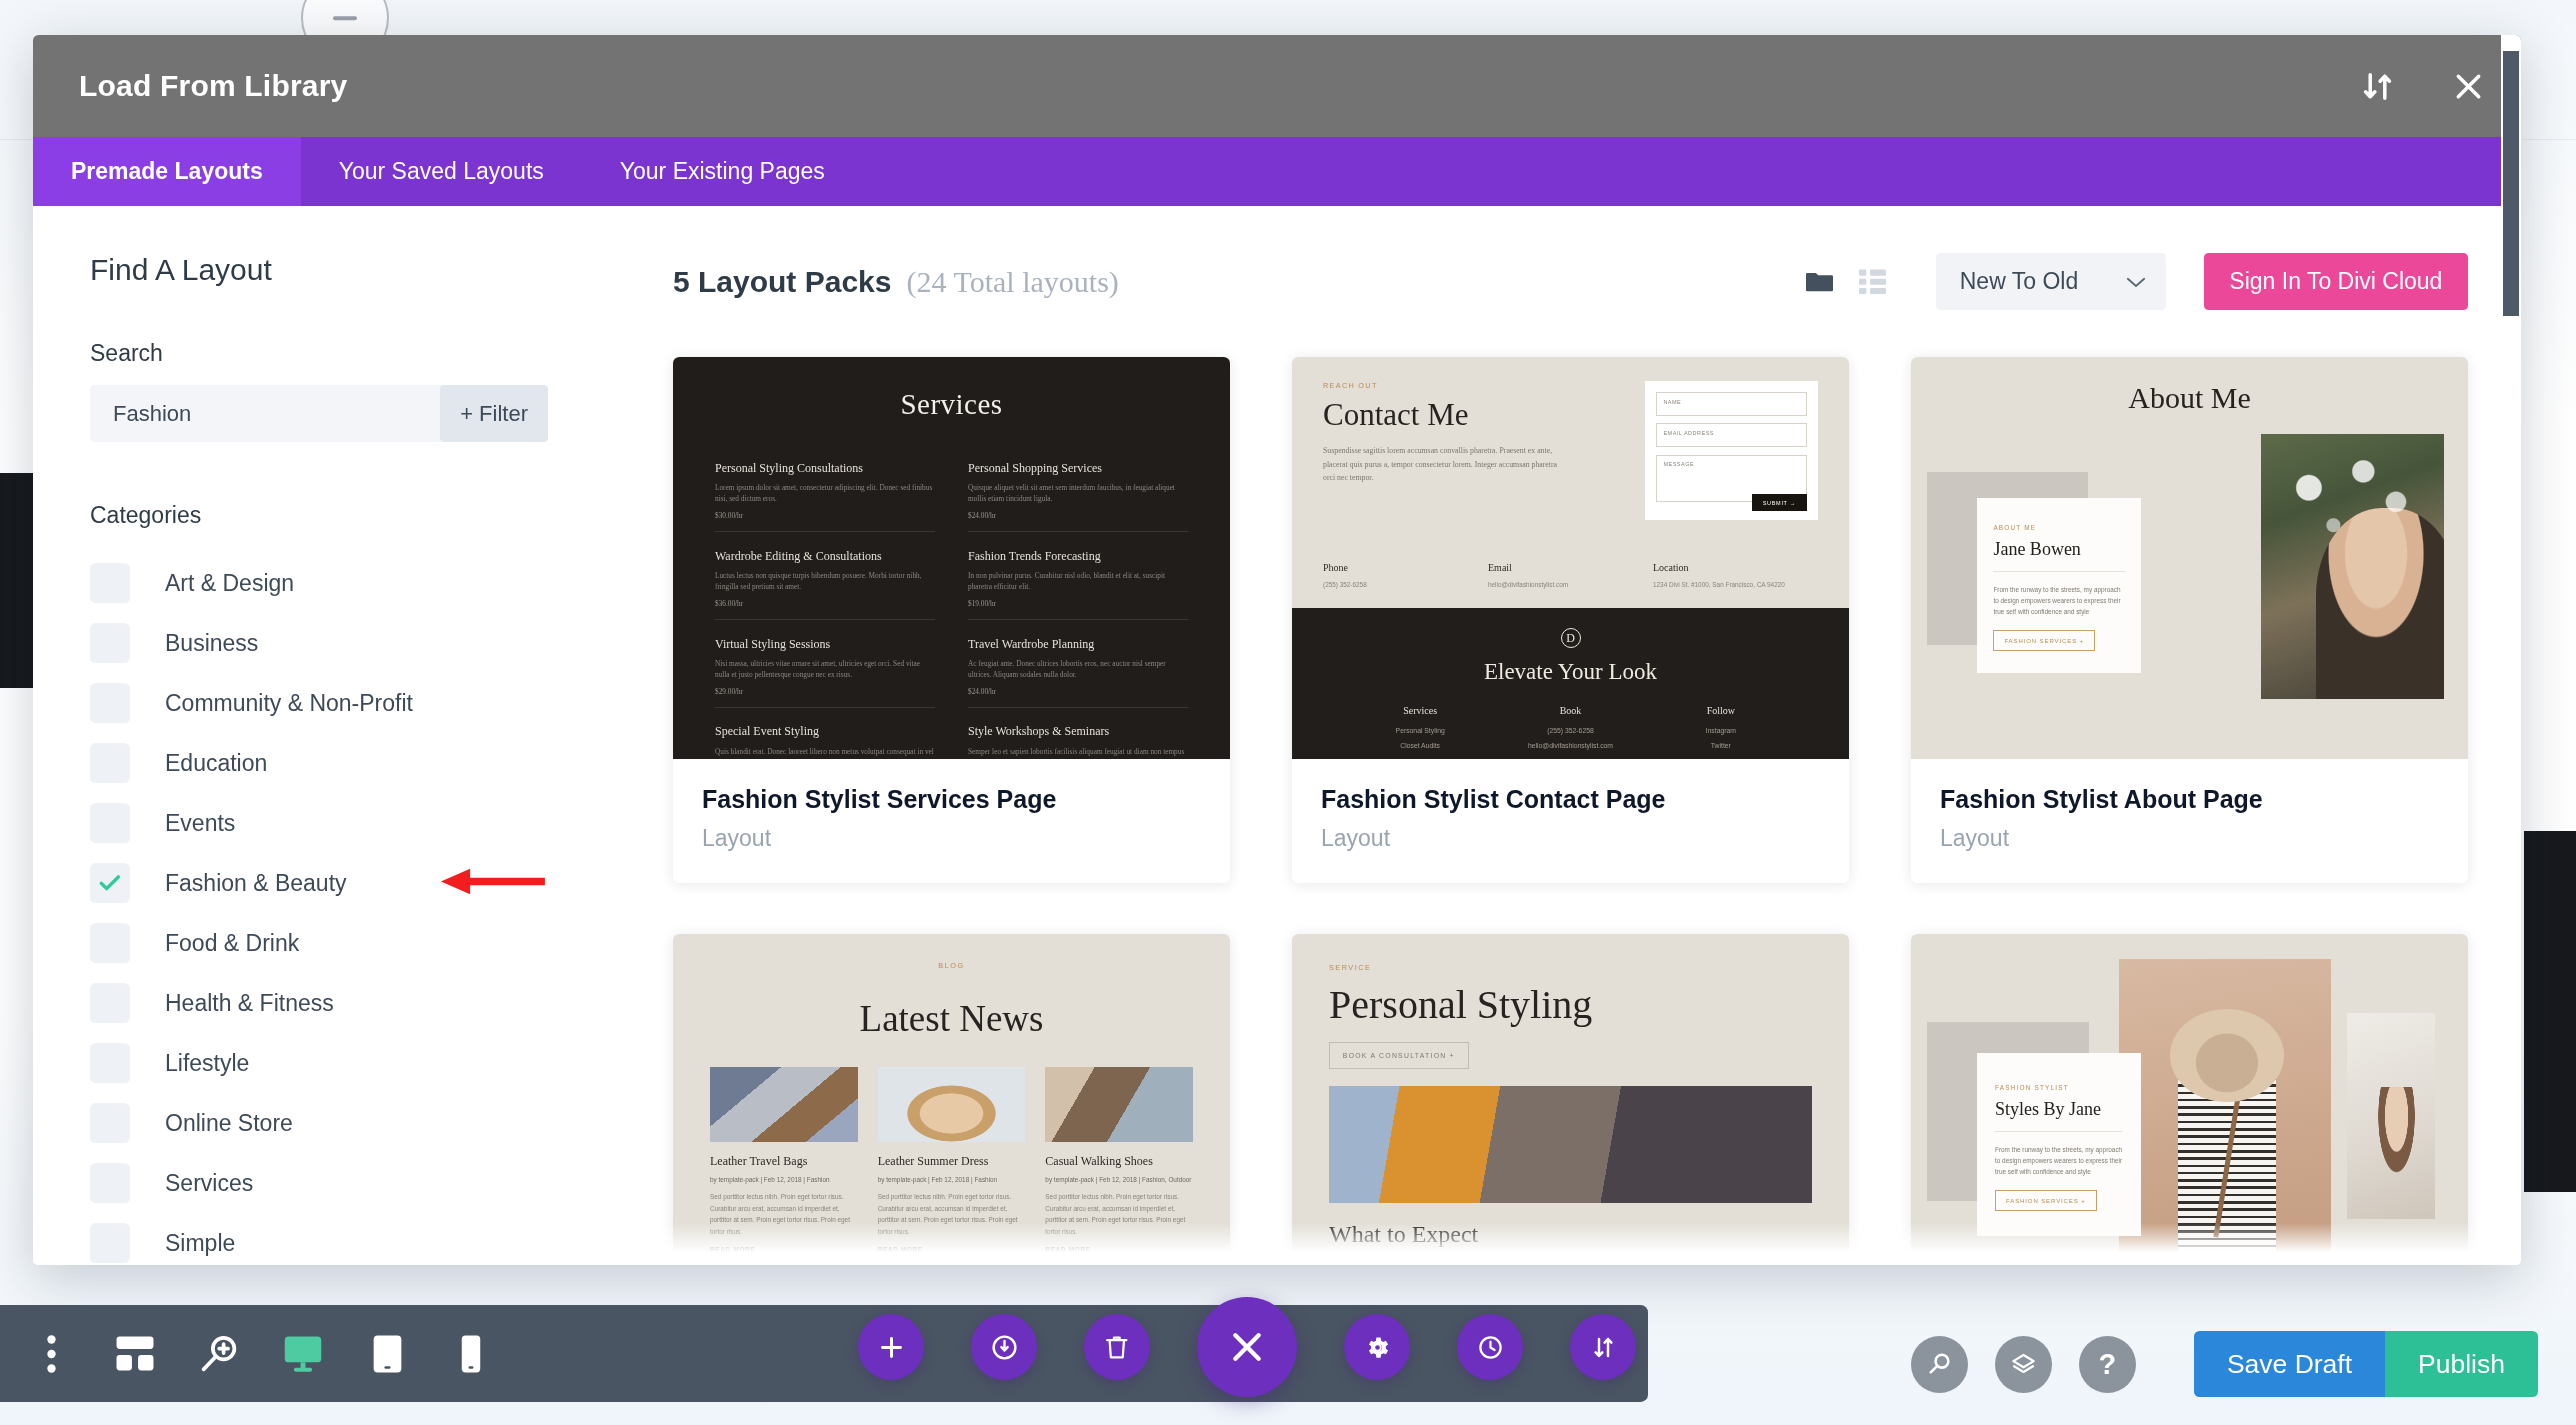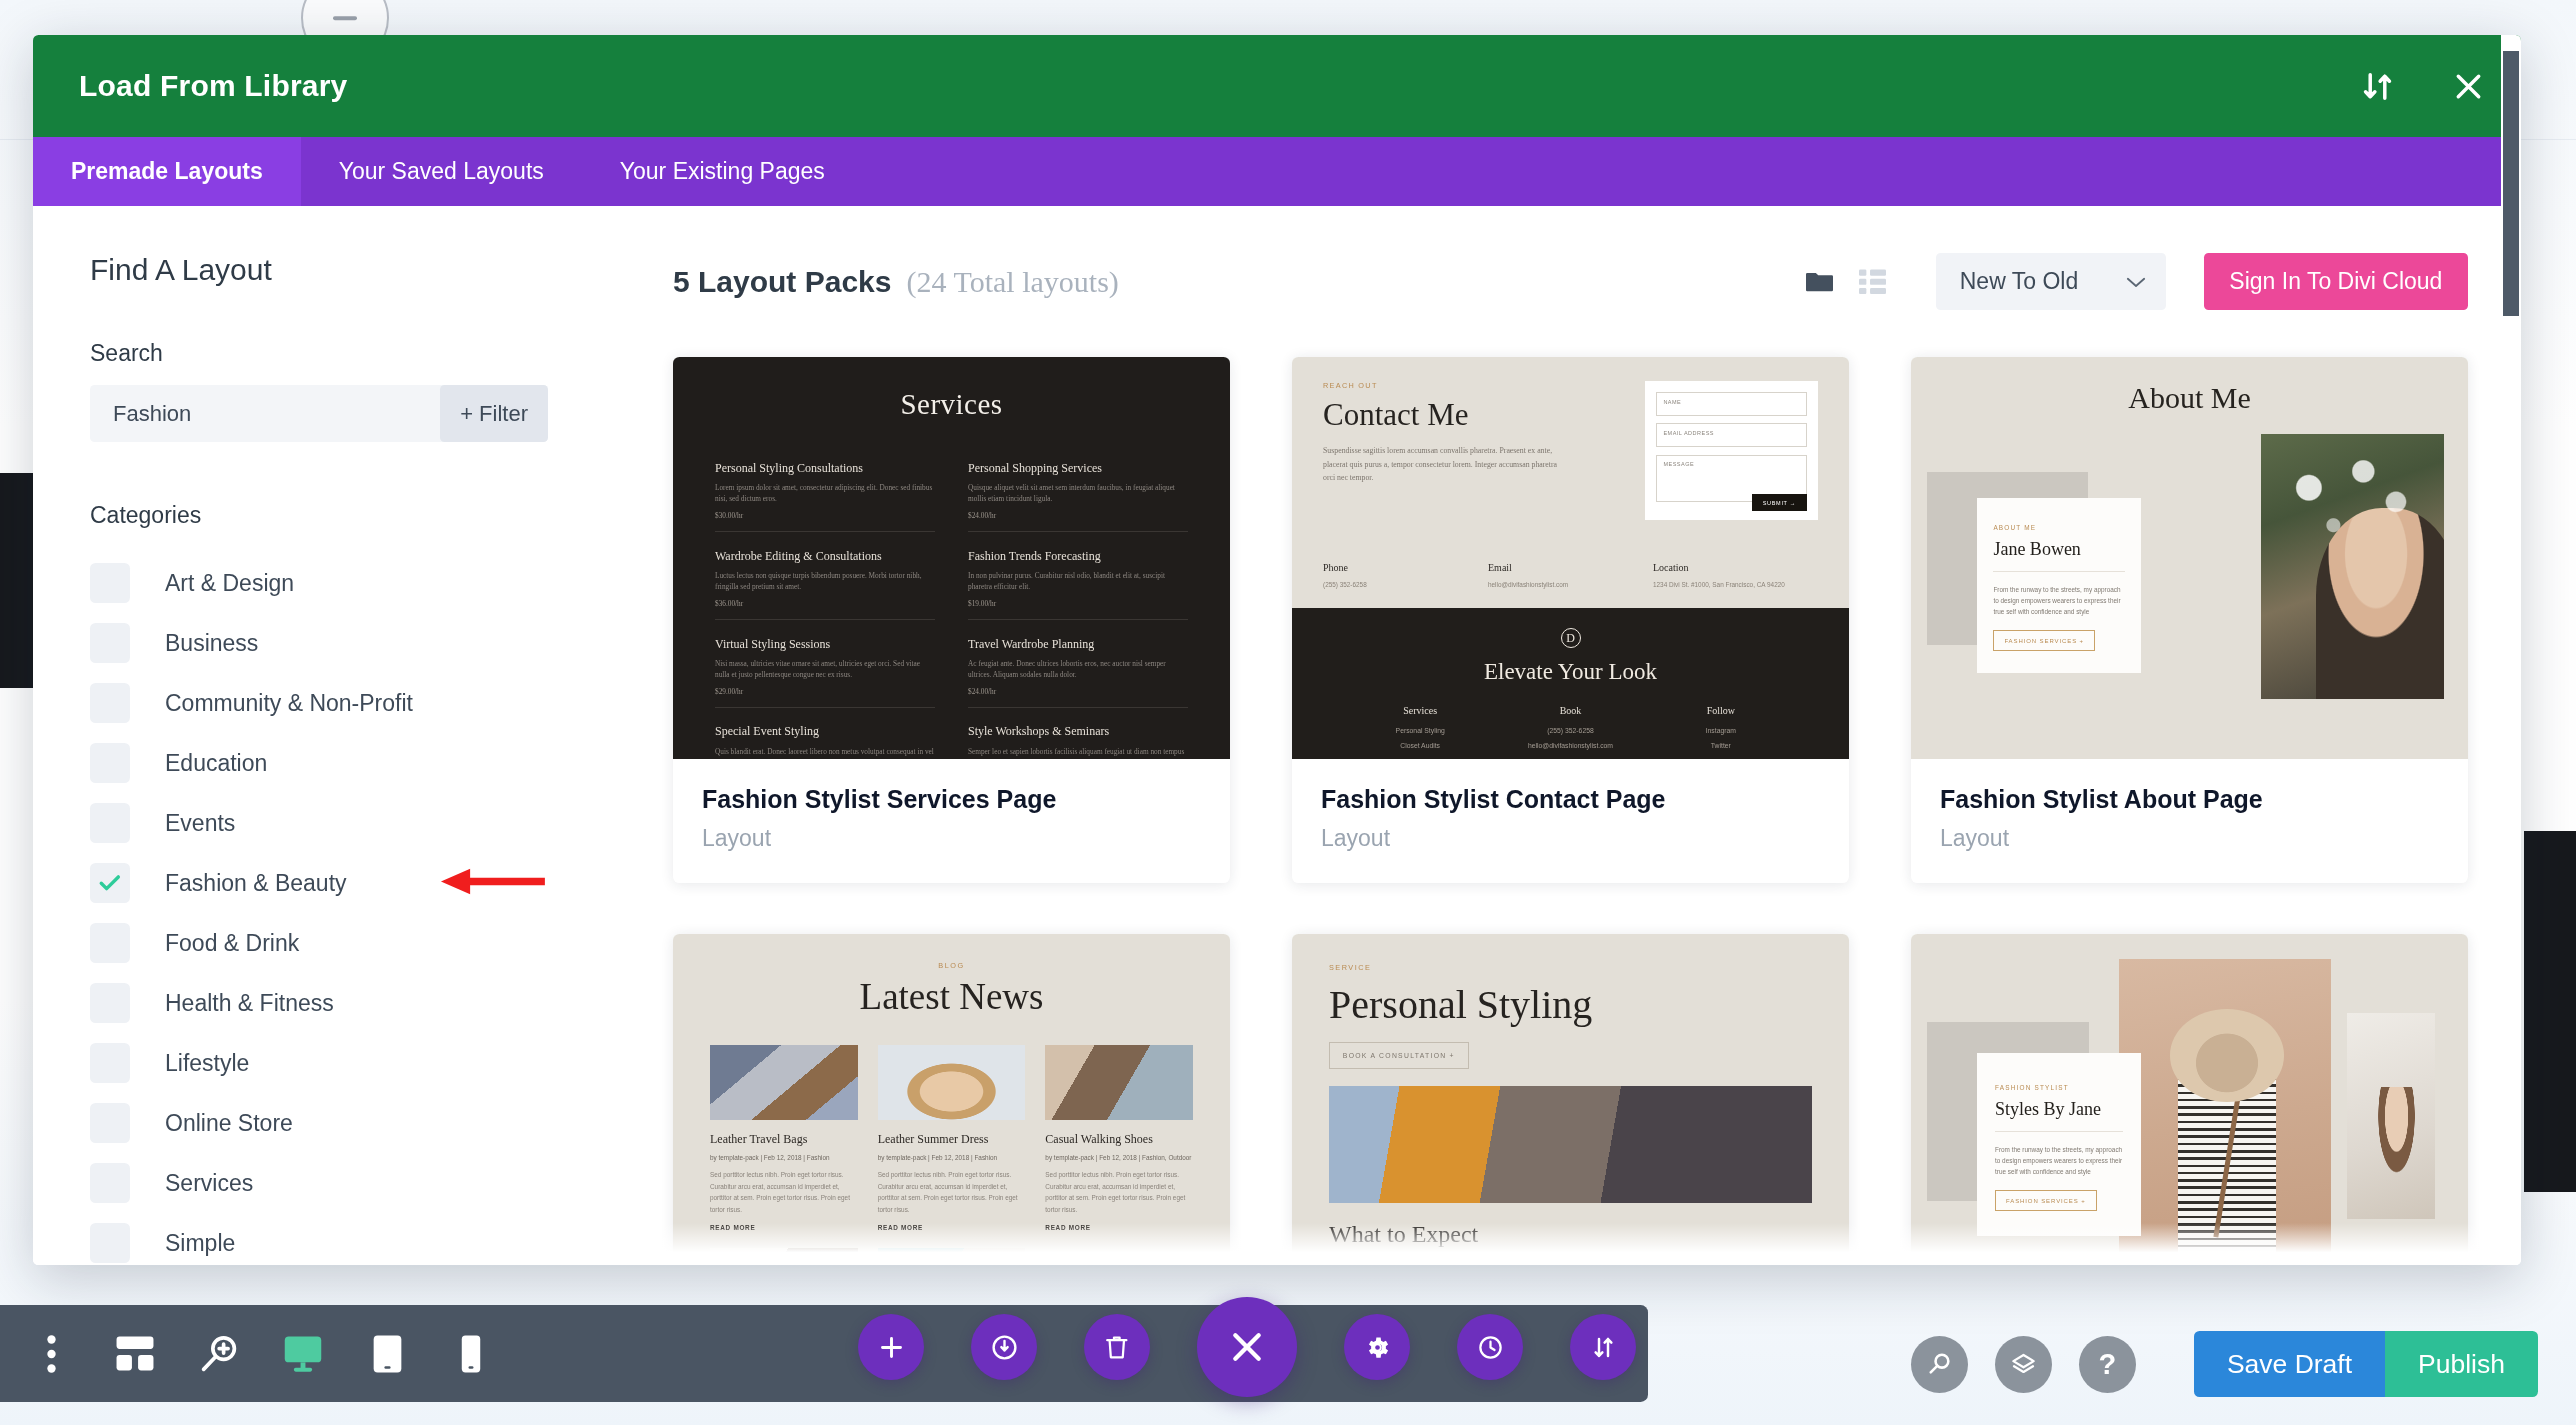--- a/index.html
+++ b/index.html
@@ -20,21 +20,21 @@
                border:2.7px solid #b9bec6; border-radius:50%; background:#fbfcfd; }
   .bg-circle:after { content:""; position:absolute; left:50%; top:50%; transform:translate(-50%,-50%);
                width:24px; height:3.7px; background:#9aa1ab; border-radius:1.8px; }
   .bg-hairline { position:absolute; left:0; top:139px; width:2576px; height:0.9px; background:#e7ecf2; }
 
   
   .modal { position:absolute; left:33px; top:35px; width:2488px; height:1230px;
            background:#ffffff; border-radius:5.5px; overflow:hidden;
            box-shadow:0 12.8px 55px rgba(20,30,55,.22); }
 
-  .modal-head { height:102px; background:#15803d; display:flex; align-items:center;
+  .modal-head { height:102px; background:#737373; display:flex; align-items:center;
                 padding:0 32px 0 46px;text-align:right; }
   .modal-title { color:#ffffff; font-size:30px; font-weight:bold; letter-spacing:0.2px; }
   .head-actions { margin-left:auto; display:flex; align-items:center; gap:49px; }
   .head-icon { width:42px; height:42px; display:flex; align-items:center; justify-content:center; cursor:pointer; }
   .head-icon svg { display:block; }
 
   .tabs { height:69px; background:#7b34cf; display:flex; align-items:stretch; }
   .tab { display:flex; align-items:center; padding:0 38px; color:#ffffff; font-size:23px;
          cursor:pointer; white-space:nowrap; }
   .tab.active { background:#8a3ee3; font-weight:bold; }
@@ -132,21 +132,21 @@
                 background:radial-gradient(ellipse at 42% 24%, #e4c6ab 0 26%, #d9b294 27% 40%, #3a3129 41%);
                 border-radius:46% 46% 0 0; }
   .t-ab-photo:after { content:""; position:absolute; left:10%; top:8%; width:74%; height:44%;
                 background:radial-gradient(circle at 22% 28%, rgba(255,255,255,.85) 0 9%, transparent 10%),
                            radial-gradient(circle at 62% 14%, rgba(255,255,255,.80) 0 8%, transparent 9%),
                            radial-gradient(circle at 86% 40%, rgba(255,255,255,.70) 0 7%, transparent 8%),
                            radial-gradient(circle at 40% 60%, rgba(255,255,255,.55) 0 6%, transparent 7%);}
 
   .t-bl-eye { text-align:center; color:#b98b52; font-size:7.3px; letter-spacing:1.5px; padding-top:27px;
               font-family:"Liberation Sans",sans-serif; }
-  .t-bl-h1 { text-align:center; color:#262320; font-size:37px; margin-top:5px; }
+  .t-bl-h1 { text-align:center; color:#262320; font-size:37px; margin-top:27px; }
   .t-bl-row { display:flex; gap:20px; padding:27px 37px 0; }
   .t-bl-col { flex:1; }
   .t-bl-img { height:75px; margin-bottom:12px; }
   .t-bl-t { color:#2c2824; font-size:12px; }
   .t-bl-m { color:#6f6860; font-size:6.4px; margin-top:7.3px; font-family:"Liberation Sans",sans-serif; }
   .t-bl-p { color:#8a837b; font-size:6.4px; line-height:1.8; margin-top:8.2px; font-family:"Liberation Sans",sans-serif; }
   .t-bl-rm { color:#2c2824; font-size:6.4px; font-weight:bold; margin-top:9px; letter-spacing:0.7px;
              font-family:"Liberation Sans",sans-serif; }
   .t-bl-row2 { display:flex; gap:20px; padding:16.4px 37px 0; }
   .t-bl-row2 > div { flex:1; height:44px; }

